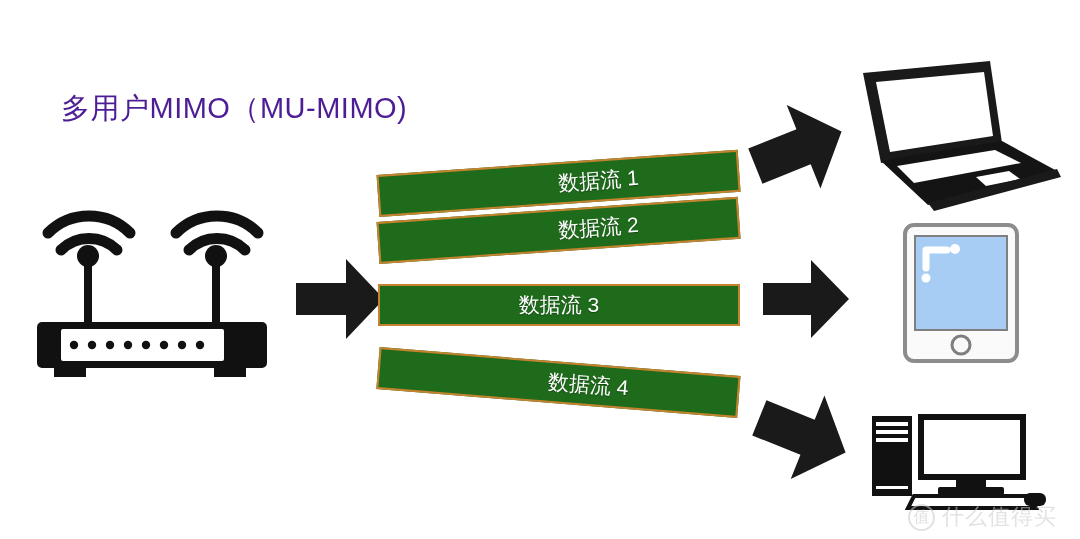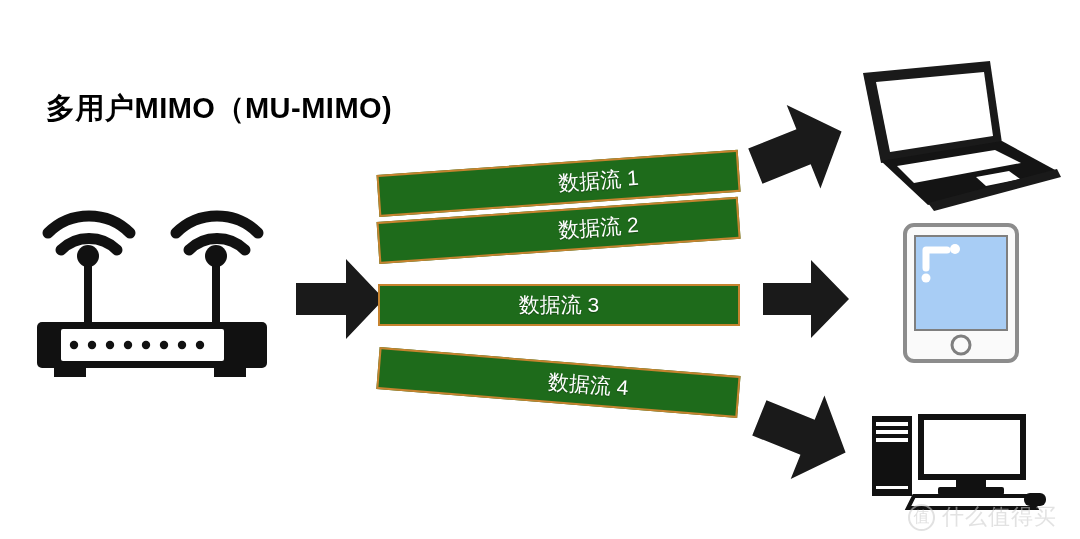--- a/index.html
+++ b/index.html
@@ -14,25 +14,25 @@
     position: relative;
     width: 1080px;
     height: 539px;
     background: #ffffff;
     overflow: hidden;
   }
 
   
   #title {
     position: absolute;
-    left: 46px;
+    left: 61px;
     top: 94px;
     font-size: 29px;
-    font-weight: bold;
-    color: #000000;
+    font-weight: normal;
+    color: #4c1d95;
     letter-spacing: 0.5px;
     white-space: nowrap;
     line-height: 1;
   }
 
   
   #router {
     position: absolute;
     left: 28px;
     top: 198px;

